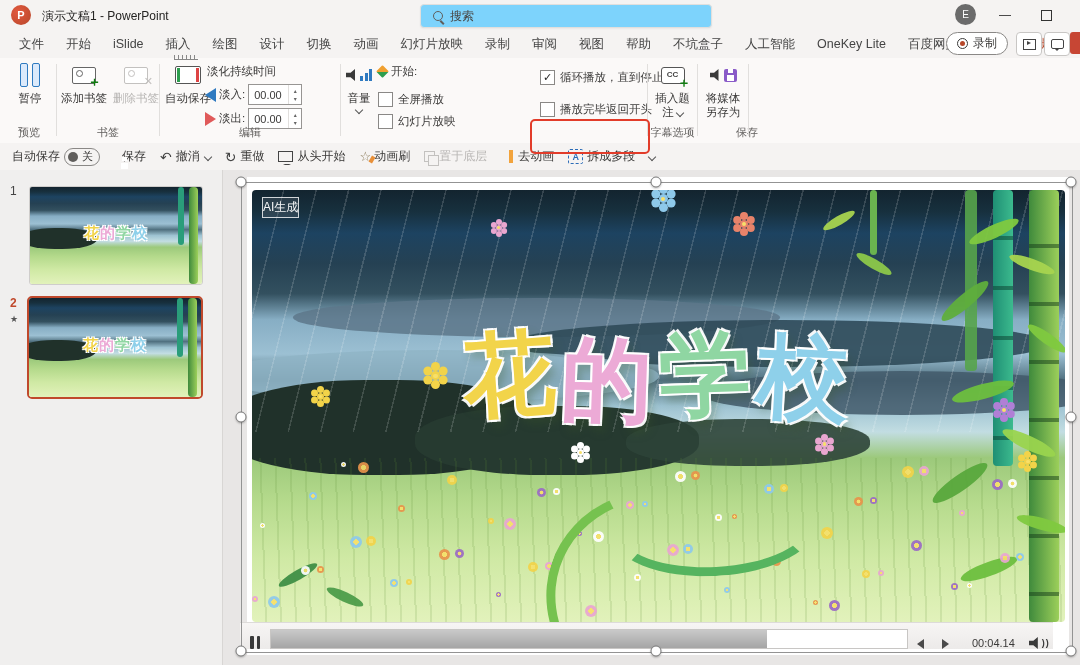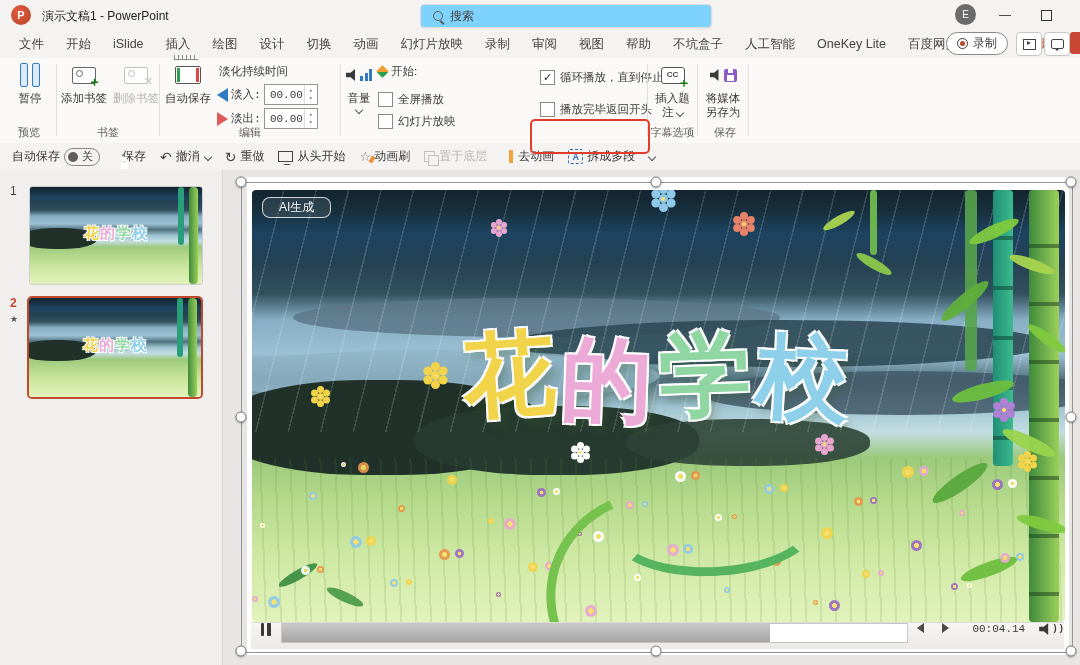--- a/index.html
+++ b/index.html
@@ -57,21 +57,21 @@
   .bkm .plus{position:absolute;right:-6px;bottom:-6px;color:#107c10;font-weight:bold;font-size:13px;}
   .bkm.gray{border-color:#c3c1bf;} .bkm.gray .dotc{border-color:#c3c1bf;}
   .bkm .xx{position:absolute;right:-6px;bottom:-5px;color:#c3c1bf;font-weight:bold;font-size:11px;}
 
   .film{width:24px;height:16px;border:1.4px solid #555;border-radius:2px;position:relative;background:#fff;}
   .film::before{content:"";position:absolute;left:1px;top:1px;bottom:1px;width:3px;background:#2e9e4e;}
   .film::after{content:"";position:absolute;right:1px;top:1px;bottom:1px;width:3px;background:#d44;}
   .ruler{position:absolute;left:-1px;top:-7px;width:24px;height:4px;border-bottom:1px solid #888;
     background:repeating-linear-gradient(90deg,#888 0 1px,transparent 1px 4px);}
 
-  .fadepanel{position:absolute;left:56px;top:4px;width:122px;font-family:Liberation Mono, monospace;}
+  .fadepanel{position:absolute;left:44px;top:4px;width:122px;}
   .fadetitle{font-size:11.5px;color:#3b3a39;margin:2px 0 5px 2px;}
   .faderow{display:flex;align-items:center;height:21px;margin-bottom:3px;font-size:11.5px;}
   .tri-in{width:0;height:0;border-right:11px solid #2f7ac0;border-top:7px solid transparent;border-bottom:7px solid transparent;margin-right:3px;}
   .tri-out{width:0;height:0;border-left:11px solid #e05a5a;border-top:7px solid transparent;border-bottom:7px solid transparent;margin-right:3px;}
   .spinbox{margin-left:3px;width:52px;height:19px;border:1px solid #979593;background:#fff;display:flex;align-items:center;font-size:11px;}
   .spinbox .val{flex:1;padding-left:5px;}
   .spins{width:12px;display:flex;flex-direction:column;align-items:center;font-size:6px;color:#666;line-height:8px;border-left:1px solid #e1dfdd;height:100%;justify-content:center;}
 
   .spkr{width:12px;height:12px;background:#3a3a3a;clip-path:polygon(0 32%,38% 32%,75% 0,75% 100%,38% 68%,0 68%);}
   .volbars{display:flex;align-items:flex-end;gap:1.5px;margin-left:2px;}
@@ -138,43 +138,43 @@
     background:repeating-linear-gradient(88deg,transparent 0 13px,rgba(90,140,50,.15) 13px 15px);}
   .stalk{position:absolute;border-radius:4px;}
   .leaf{position:absolute;border-radius:50%;}
   .dot{position:absolute;border-radius:50%;}
   .bloom{position:absolute;border-radius:50%;}
   .bloom .core{position:absolute;left:25%;top:25%;width:50%;height:50%;border-radius:50%;}
 
   
   .slide{position:absolute;left:247px;top:177px;width:822px;height:478px;background:#fff;}
   .art{position:absolute;left:252px;top:190px;width:813px;height:432px;border-radius:4px;overflow:hidden;}
-  .aibadge{position:absolute;left:262px;top:197px;padding:1px 16px;border:1.5px solid rgba(255,255,255,.78);border-radius:8px;
+  .aibadge{position:absolute;left:262px;top:197px;padding:1px 0;border:1.5px solid rgba(255,255,255,.78);border-radius:0;
     color:rgba(255,255,255,.95);font-size:12px;background:rgba(110,125,135,.25);z-index:4;}
   .big-title{position:absolute;left:0;right:0;top:138px;text-align:center;font-weight:bold;font-size:92px;letter-spacing:6px;line-height:1;z-index:3;}
   .tchar{display:inline-block;
     text-shadow:2px 2px 0 rgba(255,255,255,.95),-2px -2px 0 rgba(255,255,255,.95),2px -2px 0 rgba(255,255,255,.95),-2px 2px 0 rgba(255,255,255,.95),5px 7px 10px rgba(60,90,40,.35);}
   .c0{color:#f2d44a;transform:rotate(-4deg);}
   .c1{color:#ecaad6;transform:rotate(2deg) translateY(6px);}
   .c2{color:#8fd6a2;transform:rotate(-2deg);}
   .c3{color:#8ed0ea;transform:rotate(3deg) translateY(3px);}
   .m0{color:#f2d44a;} .m1{color:#ecaad6;} .m2{color:#8fd6a2;} .m3{color:#8ed0ea;}
   .smile{position:absolute;left:44%;top:288px;width:190px;height:80px;border:9px solid transparent;
     border-bottom:9px solid #56b45f;border-radius:50%;transform:rotate(-3deg);z-index:3;}
   .stem{position:absolute;left:36%;top:300px;width:240px;height:210px;border:9px solid transparent;
     border-left:9px solid #76c24f;border-radius:50%;transform:rotate(18deg);z-index:2;}
 
   
   .selrect{position:absolute;left:241px;top:182px;width:830px;height:469px;border:1px solid #939393;pointer-events:none;z-index:6;}
   .handle{position:absolute;width:9px;height:9px;border-radius:50%;background:#fff;border:1.3px solid #7a7a7a;
     transform:translate(-50%,-50%);z-index:7;box-shadow:0 1px 2px rgba(0,0,0,.25);}
 
   
-  .pbar{position:absolute;left:251px;top:622px;width:813px;height:26px;background:linear-gradient(180deg,#f7f5f4,#eceae9);
-    display:flex;align-items:flex-start;z-index:4;border-top:1px solid #dddbd9;font-family:Liberation Mono, monospace;}
+  .pbar{position:absolute;left:240px;top:622px;width:813px;height:26px;background:linear-gradient(180deg,#f7f5f4,#eceae9);
+    display:flex;align-items:flex-end;z-index:4;border-top:1px solid #dddbd9;}
   .pausebtn{width:30px;display:flex;align-items:center;justify-content:center;gap:3px;}
   .pausebtn i{width:3.5px;height:13px;background:#3a3a3a;border-radius:1px;}
   .track{width:636px;height:18px;background:#fff;border:1px solid #c8c6c4;position:relative;}
   .fill{height:100%;background:linear-gradient(180deg,#c9c9c9,#a5a5a5);}
   .stepbtn{width:0;height:0;margin:0 9px;}
   .stepback{border-right:7px solid #4a4a4a;border-top:5px solid transparent;border-bottom:5px solid transparent;}
   .stepfwd{border-left:7px solid #4a4a4a;border-top:5px solid transparent;border-bottom:5px solid transparent;}
   .ptime{font-size:11px;color:#3b3a39;margin:0 8px 0 14px;}
   .pspk{display:flex;align-items:center;margin-left:6px;}
   .pspk .wave{font-size:9px;font-weight:bold;color:#3a3a3a;margin-left:1px;}
@@ -346,21 +346,21 @@
         <span class="ic">
             <span class="ccic">CC<span class="plus">＋</span></span>
           </span>
         <span>插入题</span>
         <span><span>注</span> <span class="chev"></span></span>
       </div>
       <div class="glabel">字幕选项</div>
     </div>
     <div class="gdiv" style="left:697px;"></div>
 
-    <div class="rgroup" style="left:699px;width:52px;">
+    <div class="rgroup" style="left:699px;width:52px;padding-left:44px;">
       <div class="bigbtn" style="left:2px;width:44px;">
         <span class="ic">
             <span class="mediasave">
               <span class="spkr"></span>
               <span class="floppy"></span>
             </span>
           </span>
         <span>将媒体</span>
         <span>另存为</span>
       </div>

